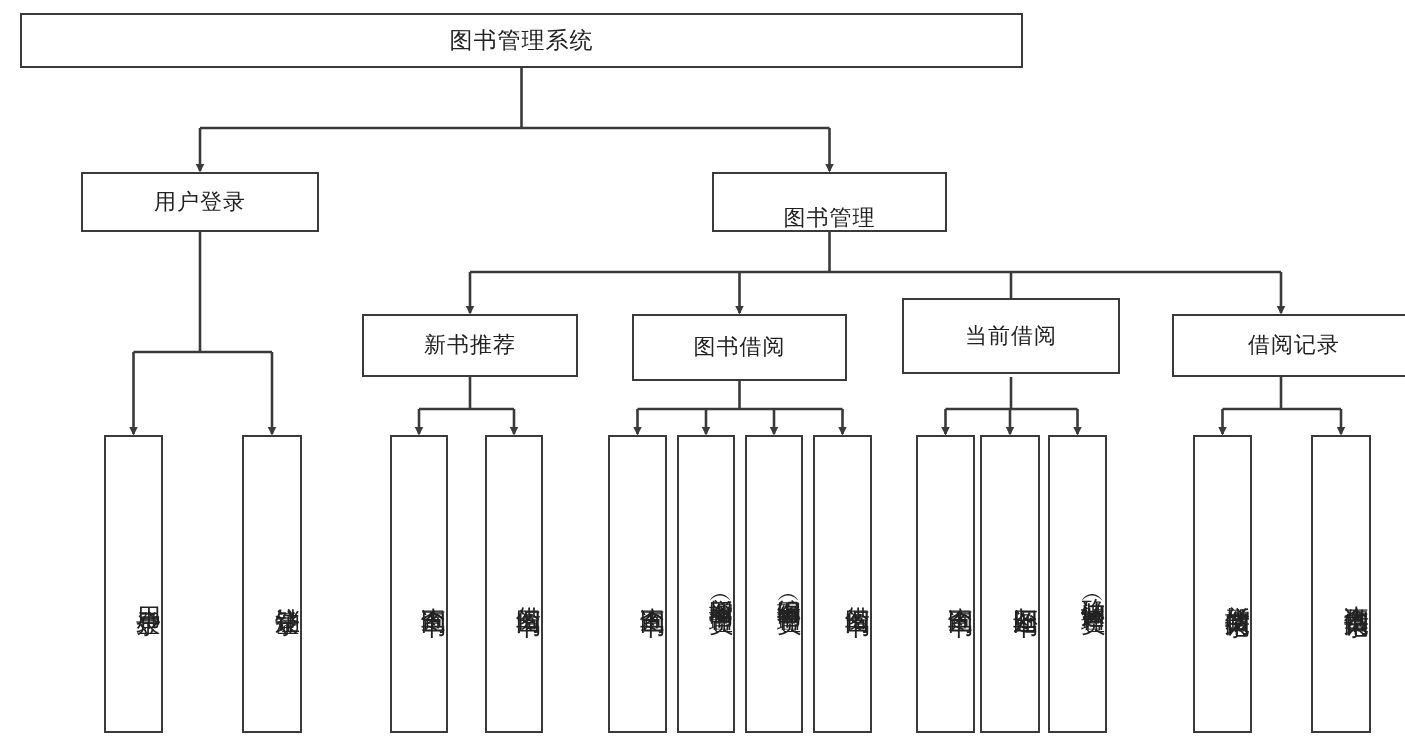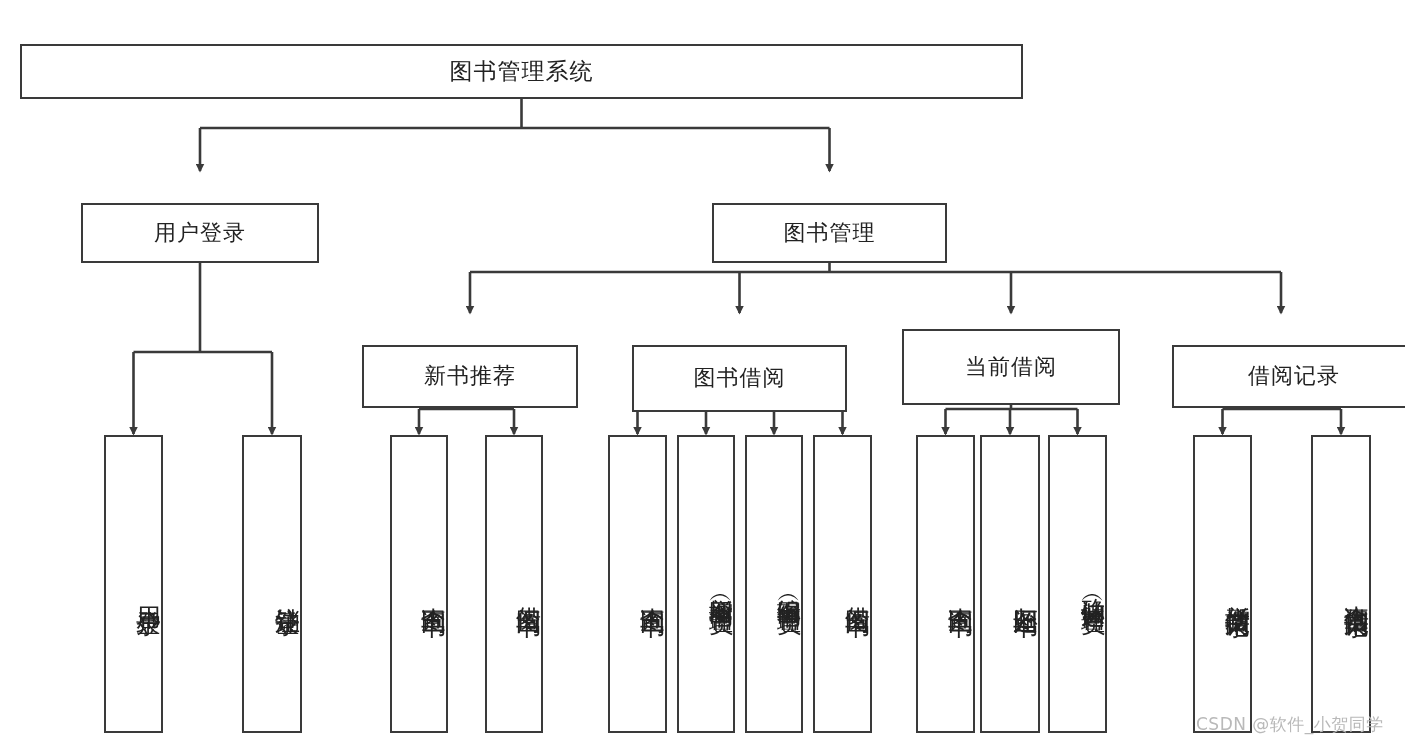--- a/index.html
+++ b/index.html
@@ -36,21 +36,20 @@
     display: flex;
     align-items: center;
     justify-content: center;
     color: #222222;
     z-index: 2;
   }
   .node.horiz {
     font-size: 22px;
     letter-spacing: 1px;
     line-height: 1.1;
-    margin-top: 31px;
   }
   .node.root {
     font-size: 23px;
   }
   .node.vert {
     writing-mode: vertical-rl;
     text-orientation: upright;
     align-items: flex-start;
     justify-content: center;
     padding-top: 14px;
@@ -121,21 +120,21 @@
       </g>
   </svg>
 
   <div id="node-layer">
       <div class="node horiz root" style="left: 20px; top: 13px; width: 1003px; height: 55px;">
         <span>图书管理系统</span>
       </div>
       <div class="node horiz" style="left: 81px; top: 172px; width: 238px; height: 60px;">
         <span>用户登录</span>
       </div>
-      <div class="node horiz" style="left: 712px; top: 172px; width: 235px; height: 60px;">
+      <div class="node horiz" style="left: 712px; top: 172px; width: 235px; height: 60px; align-items: flex-end;">
         <span>图书管理</span>
       </div>
       <div class="node horiz" style="left: 362px; top: 314px; width: 216px; height: 63px;">
         <span>新书推荐</span>
       </div>
       <div class="node horiz" style="left: 632px; top: 314px; width: 215px; height: 67px;">
         <span>图书借阅</span>
       </div>
       <div class="node horiz" style="left: 902px; top: 298px; width: 218px; height: 76px;">
         <span>当前借阅</span>
@@ -177,14 +176,13 @@
         <span>确认归还（管理员）</span>
       </div>
       <div class="node vert" style="left: 1193px; top: 435px; width: 59px; height: 298px;">
         <span>新增借阅记录</span>
       </div>
       <div class="node vert" style="left: 1311px; top: 435px; width: 60px; height: 298px;">
         <span>查询借阅记录</span>
       </div>
     </div>
 
-  <div class="watermark">CSDN @软件_小贺同学</div>
 </div>
 
 </body></html>

